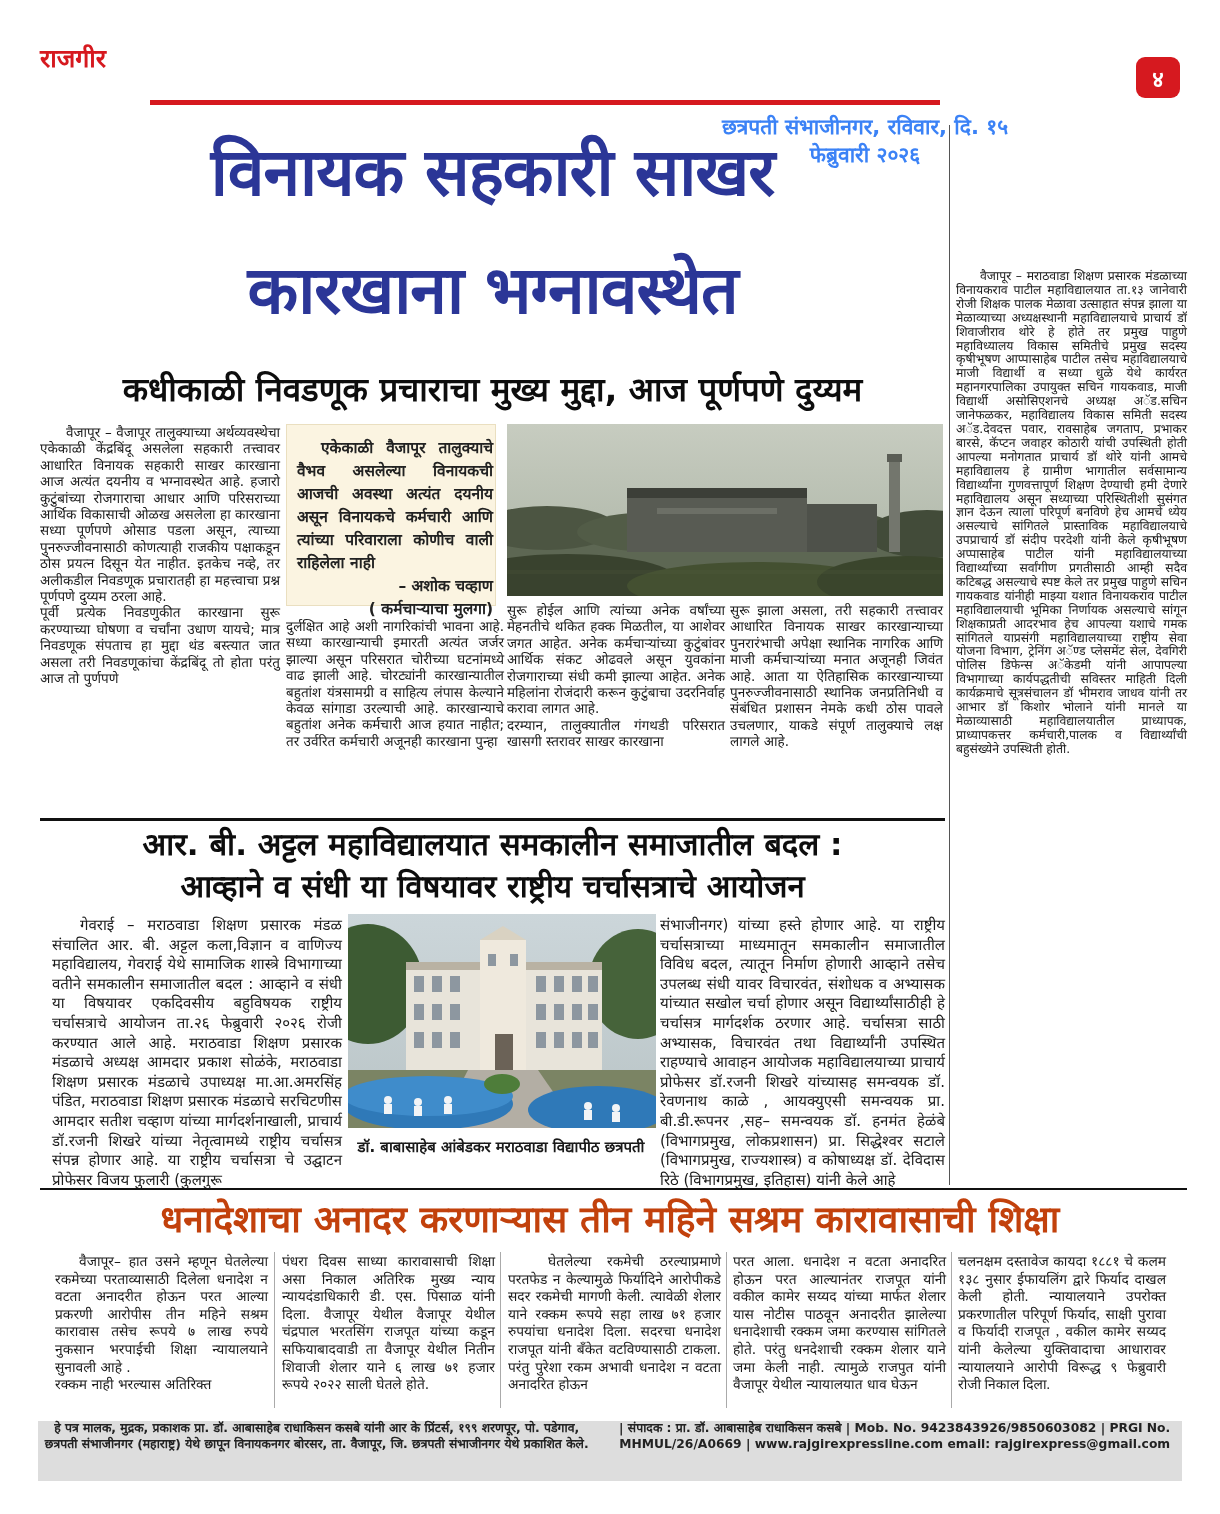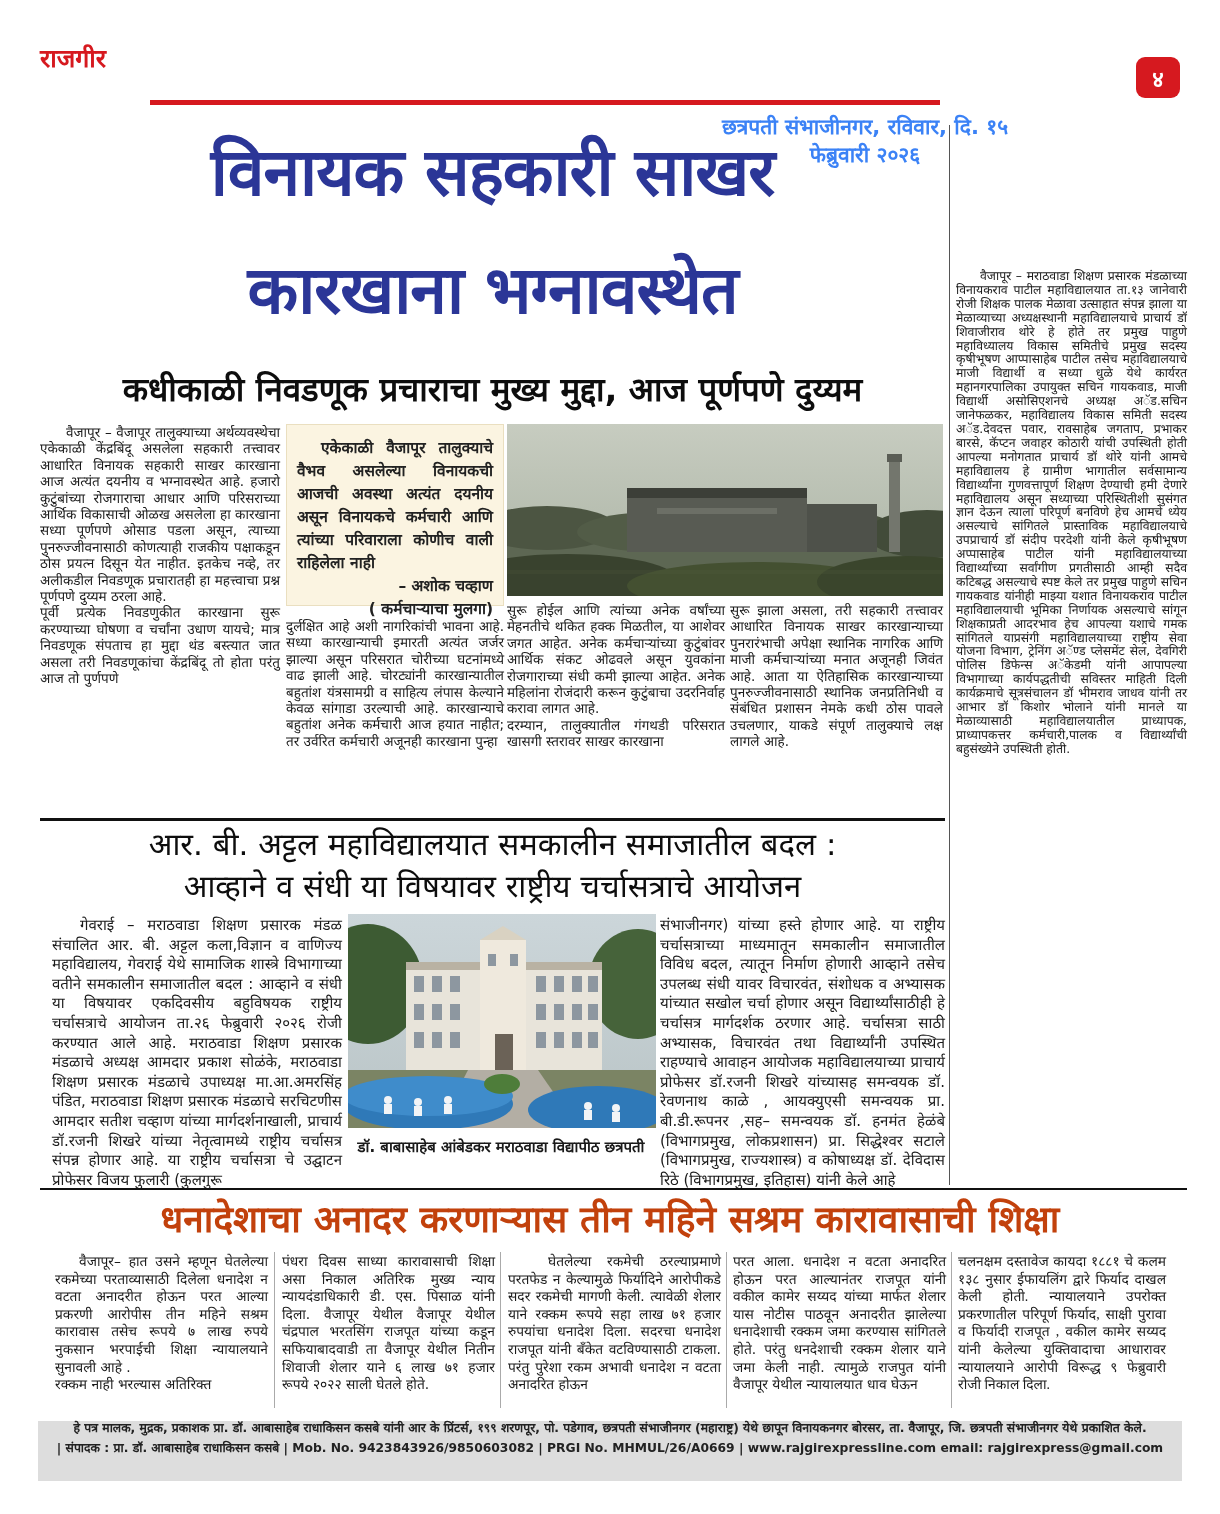--- a/index.html
+++ b/index.html
@@ -10,36 +10,36 @@
   .logo1{font-size:25px;font-weight:bold;color:#d6191f;line-height:1;}
   .logo2{font-size:41px;font-weight:bold;color:#d6191f;line-height:1.05;letter-spacing:-1px;}
   .red-rule{background:#d6191f;height:5px;}
   .dateline{font-size:21px;font-weight:bold;color:#3b82f6;text-align:center;margin-top:44px;}
   .page-badge{background:#d6191f;color:#fff;border-radius:9px;width:44px;height:41px;
               display:flex;align-items:center;justify-content:center;font-size:22px;font-weight:bold;}
   
   .lead-head{color:#2b3697;font-weight:800;font-size:66px;line-height:1.0;text-align:center;letter-spacing:-1px;}
   .lead-sub{color:#0d0d0d;font-weight:bold;font-size:33px;text-align:center;line-height:1.1;}
   .side-head{color:#0d0d0d;font-weight:bold;font-size:28px;line-height:1.28;}
-  .sem-head{color:#0d0d0d;font-weight:normal;font-size:31px;text-align:center;line-height:1.3;}
+  .sem-head{color:#0d0d0d;font-weight:bold;font-size:31px;text-align:center;line-height:1.3;}
   .court-head{color:#c2410c;font-weight:bold;font-size:37px;text-align:center;line-height:1.1;}
   
   .bt{font-size:13.5px;line-height:16.4px;text-align:justify;white-space:pre-line;color:#1a1a1a;}
   .bt.ind{text-indent:26px;}
   .side-bt{font-size:12.3px;line-height:13.9px;text-align:justify;text-indent:24px;color:#1a1a1a;}
   .sem-bt{font-size:15px;line-height:19.6px;text-align:justify;color:#1a1a1a;}
   .court-bt{font-size:13.8px;line-height:17.6px;text-align:justify;color:#1a1a1a;}
-  .quote-box{background:#fbf4e1;border:1px solid #eadfc0;padding:12px 10px 8px 10px;}
+  .quote-box{background:#fbf4e1;border:1px solid #eadfc0;padding:12px 2px 8px 10px;}
   .quote-text{font-size:15.5px;line-height:23px;font-weight:600;text-align:justify;text-indent:24px;color:#222;}
   .quote-attr{font-size:15.5px;font-weight:bold;text-align:right;color:#222;line-height:1.5;}
   .caption{font-size:15px;font-weight:bold;text-align:center;color:#1a1a1a;}
   .vrule{background:#555;width:1px;}
   .hrule{background:#111;}
   .thin-vrule{background:#aaa;width:1px;}
-  .footer-box{background:#dddddd;display:flex;flex-direction:column;gap:4px;}
+  .footer-box{background:#dddddd;display:flex;flex-direction:row;justify-content:center;gap:12px;}
   .footer-line{font-size:12.3px;font-weight:bold;text-align:center;color:#222;line-height:1.3;}
   svg{display:block;}
 </style>
 </head>
 <body>
 
 <div id="page">
 
   <div class="abs" style="left:40px;top:46px;">
     <div class="logo1">राजगीर</div>

